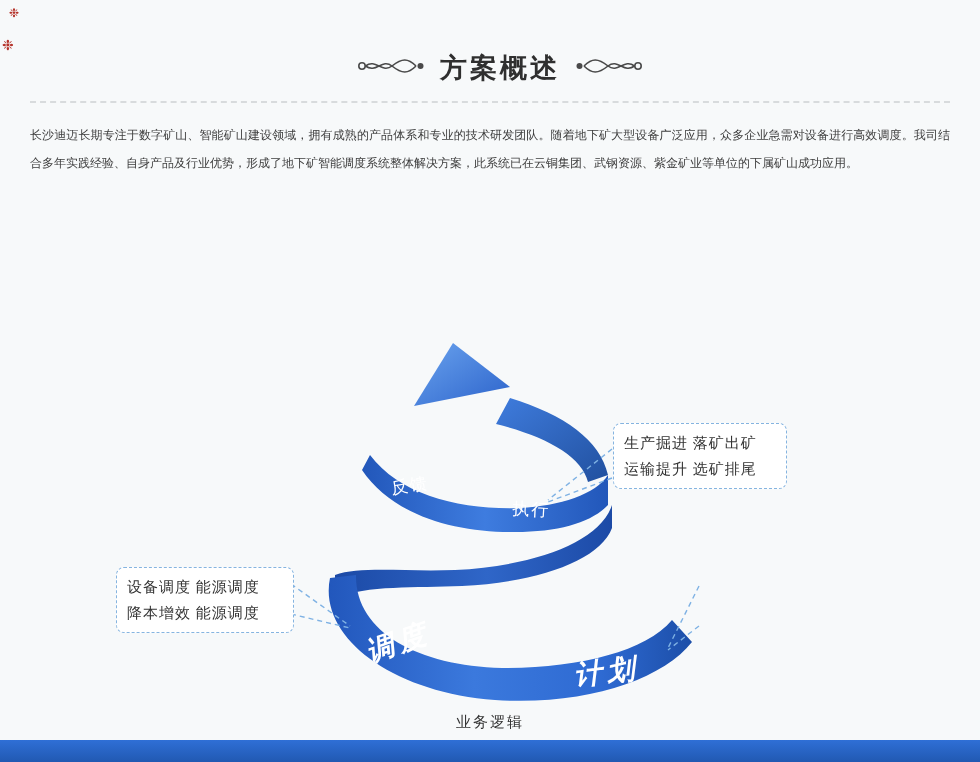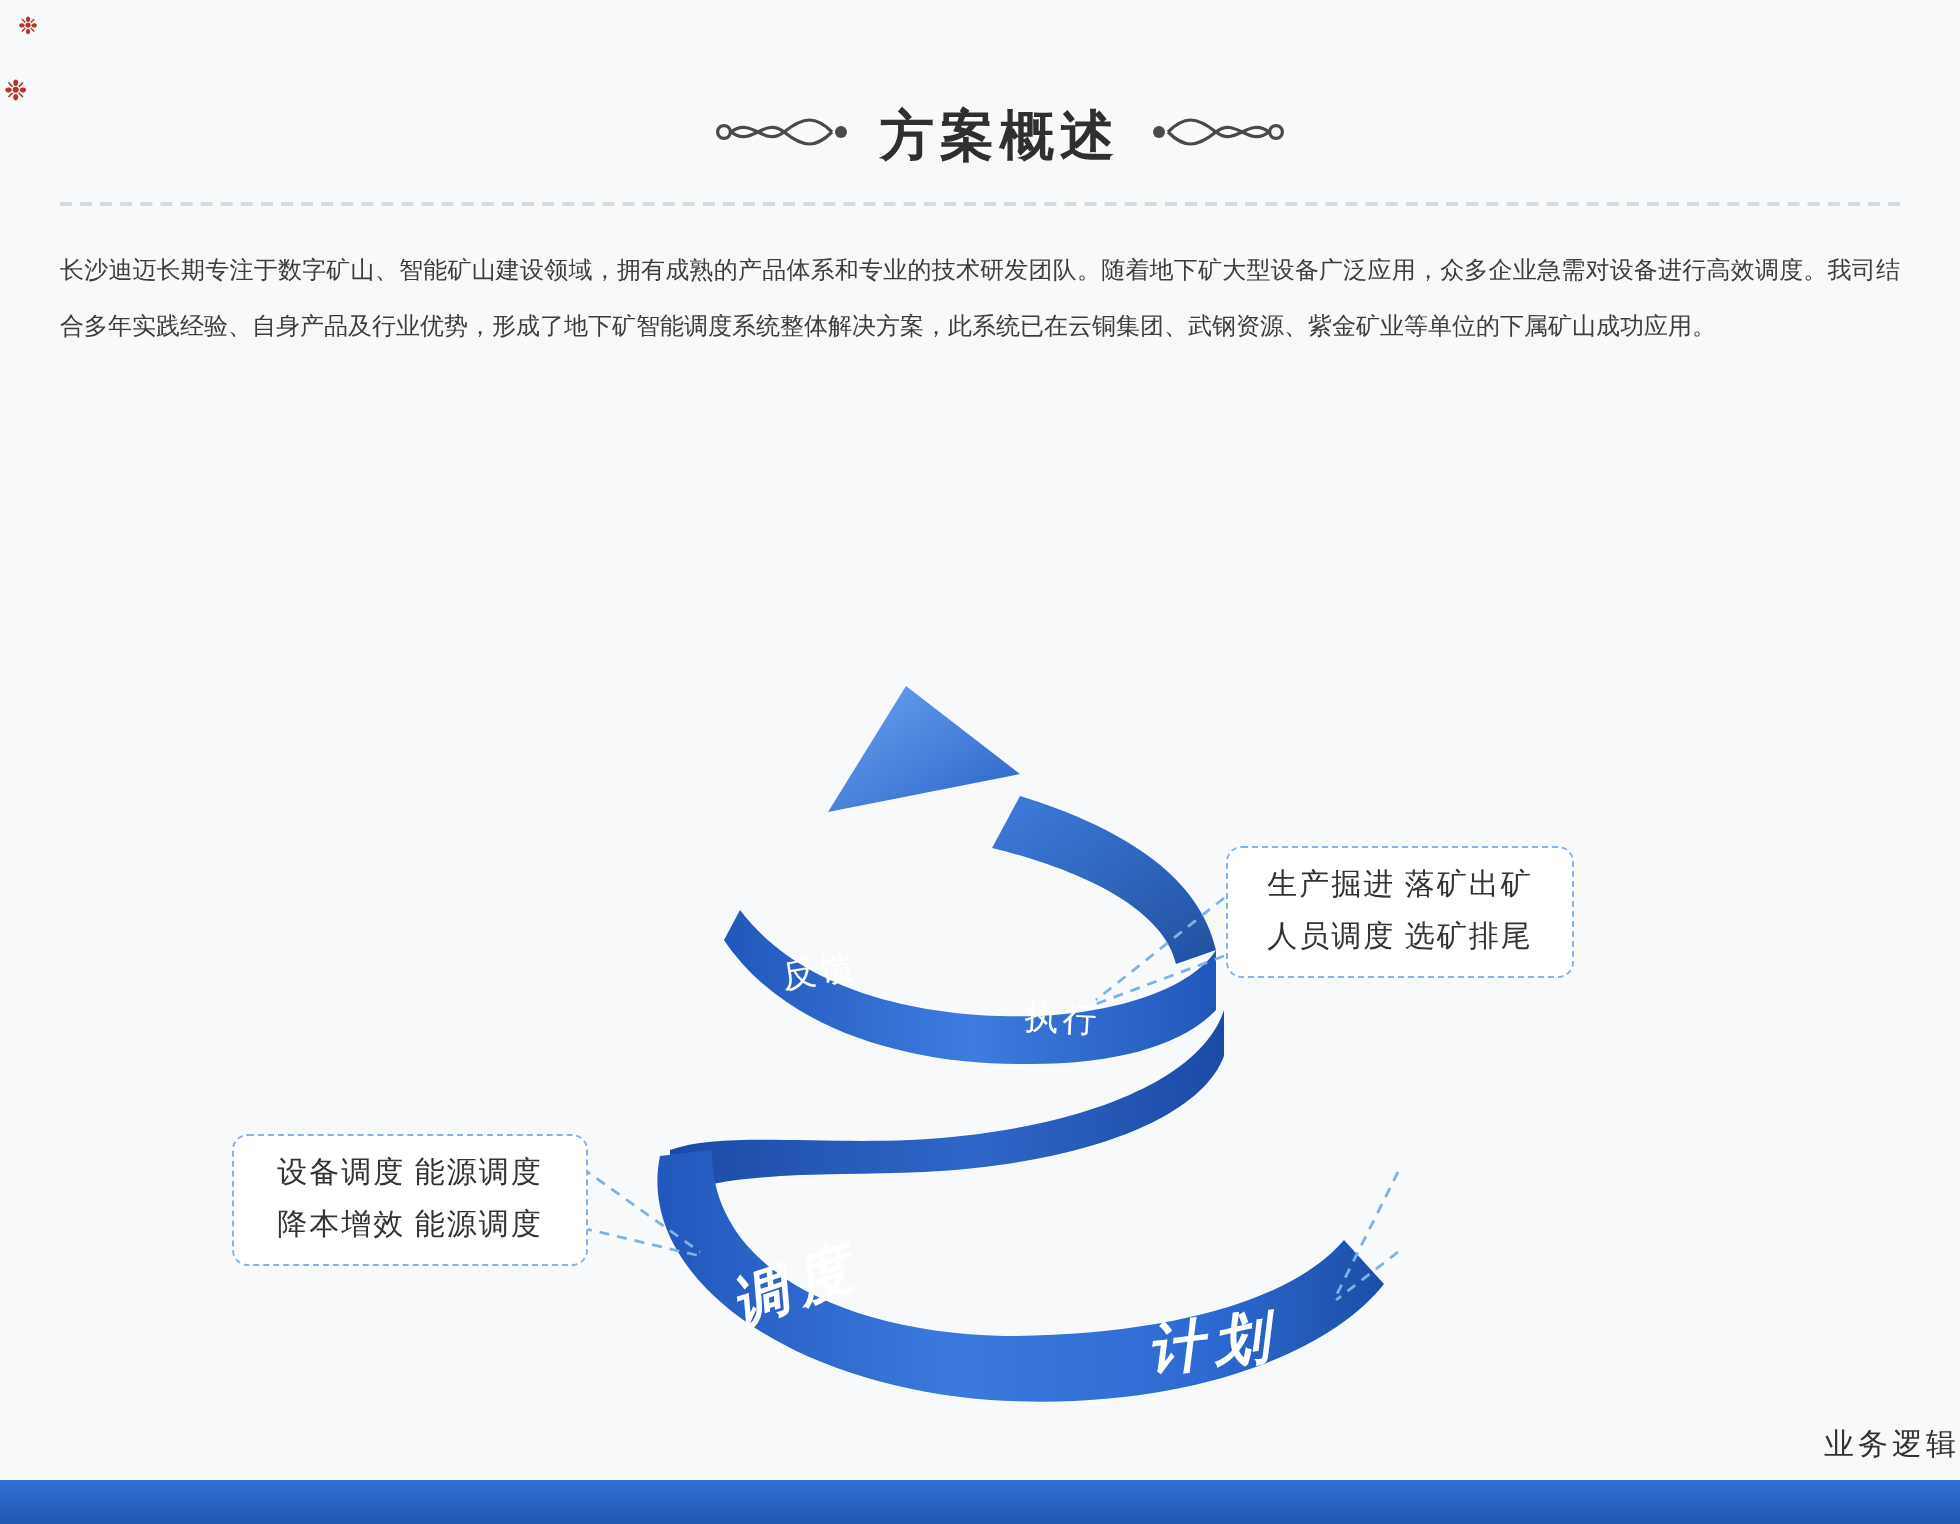--- a/index.html
+++ b/index.html
@@ -21,29 +21,29 @@
   .divider{margin:15px 30px 0 30px;border-top:2px dashed #d8dbdd;height:0;}
 
   .intro{margin:18px 30px 0 30px;color:#3d3d3d;font-size:12px;line-height:28px;text-align:justify;}
   .intro p{margin:0 0 14px 0;}
 
   .diagram{position:absolute;left:0;top:335px;width:980px;height:405px;}
   .diagram svg{position:absolute;left:0;top:0;}
 
   .callout{
     position:absolute;background:#ffffff;border:1px dashed #85b4e0;border-radius:8px;
-    padding:6px 10px;text-align:center;font-size:15px;color:#333;line-height:26px;
+    padding:6px 10px;text-align:left;font-size:15px;color:#333;line-height:26px;
     letter-spacing:1px;font-family:"Liberation Serif","DejaVu Serif",serif;
   }
   .callout.execution{left:613px;top:88px;width:152px;}
   .callout.dispatch{left:116px;top:232px;width:156px;}
   .callout.plan{left:700px;top:234px;width:156px;}
 
   .diagram-caption{
-    position:absolute;left:0;top:378px;width:980px;text-align:right;
+    position:absolute;left:0;top:378px;width:980px;text-align:center;
     font-size:15px;color:#333;letter-spacing:2px;
     font-family:Liberation Serif, serif;
   }
 
   .footer-bar{position:absolute;left:0;top:740px;width:980px;height:22px;
     background:linear-gradient(180deg,#2f6fd6,#2159b2);}
 </style>
 </head>
 <body>
 
@@ -128,21 +128,21 @@
 
     <g stroke="#7fb2e4" stroke-width="1.4" stroke-dasharray="5 4" fill="none">
       <path d="M 612 449 L 548 500 M 612 478 L 548 502"></path>
       <path d="M 291 584 L 350 626 M 291 614 L 350 628"></path>
       <path d="M 699 586 L 668 648 M 699 626 L 668 650"></path>
     </g>
   </svg>
 
   <div class="callout execution">
     <div>生产掘进 落矿出矿</div>
-    <div>人员调度 选矿排尾</div>
+    <div>运输提升 选矿排尾</div>
   </div>
 
   <div class="callout dispatch">
     <div>设备调度 能源调度</div>
     <div>降本增效 能源调度</div>
   </div>
 
 
   <div class="diagram-caption">业务逻辑</div>
 </div>

